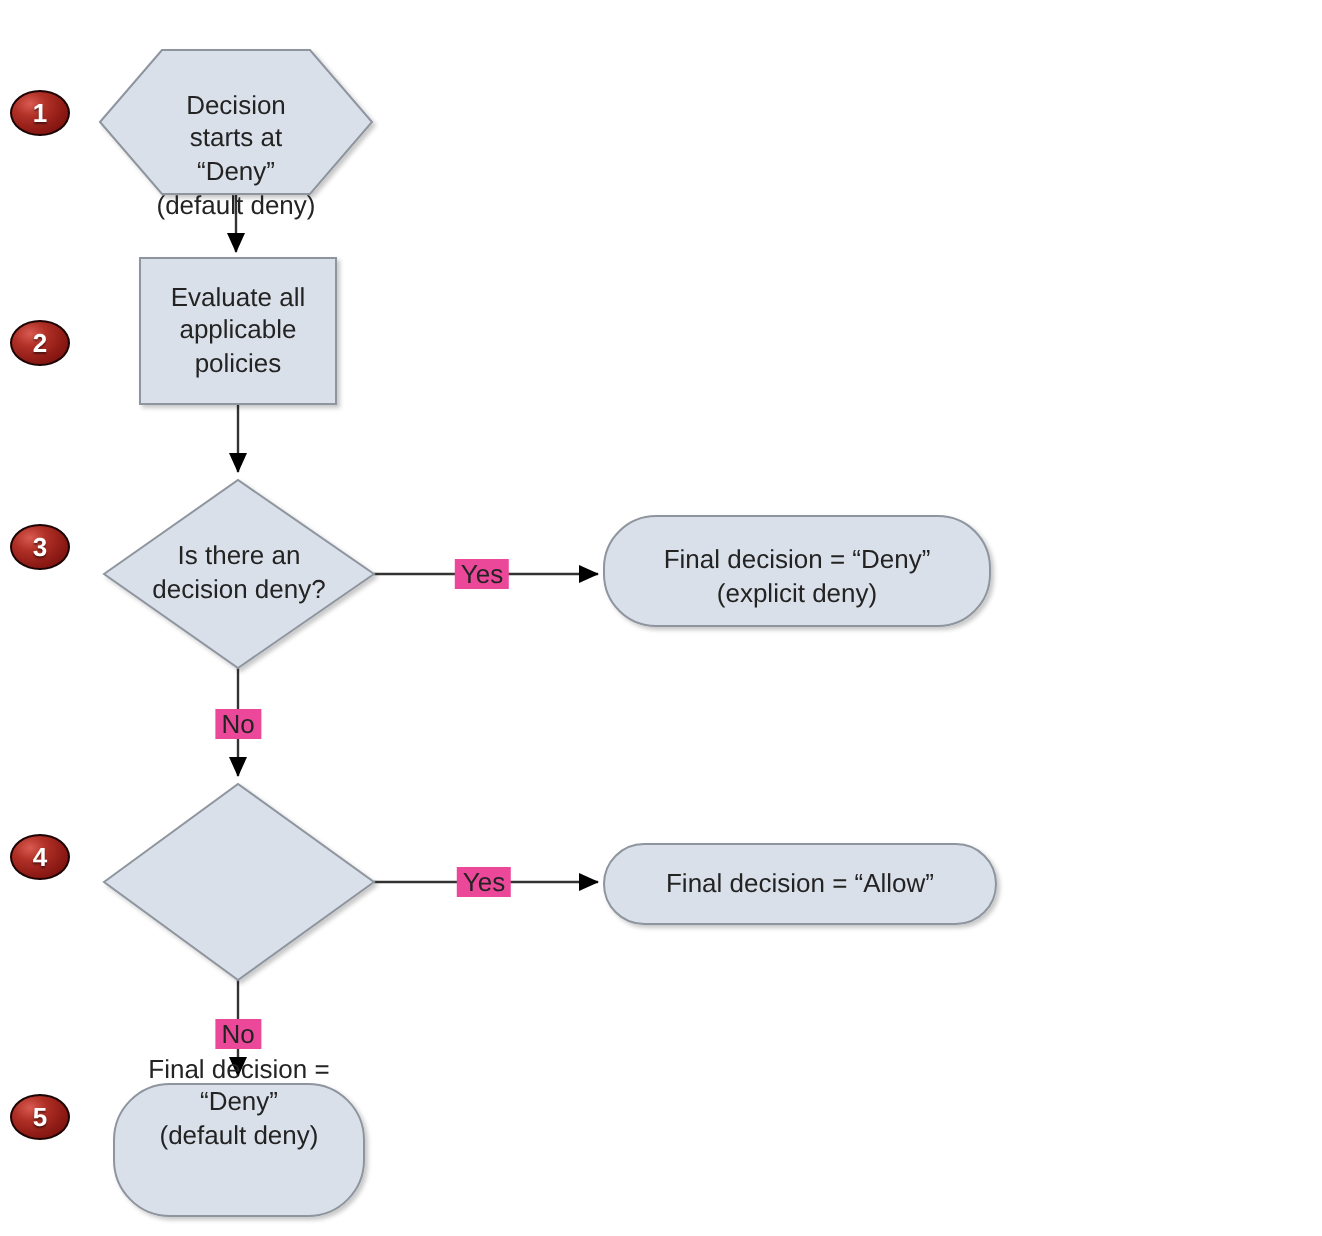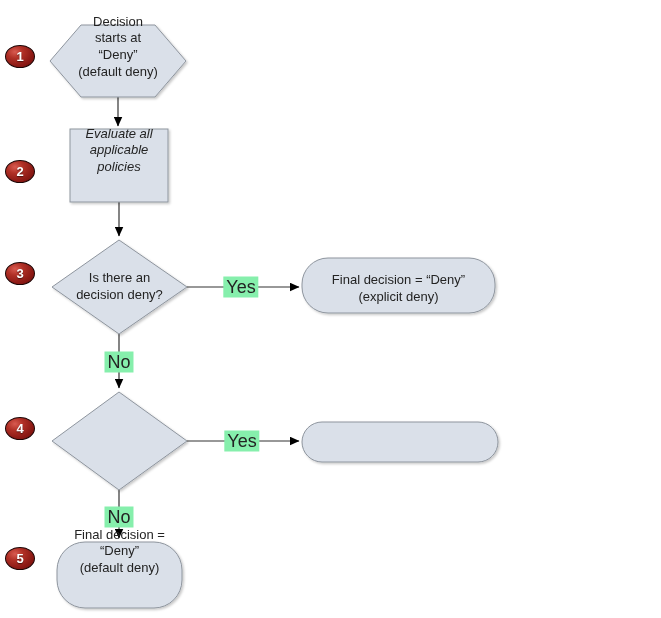--- a/index.html
+++ b/index.html
@@ -30,23 +30,23 @@
     text-align: center;
     white-space: pre-line;
     font-size: 13px;
     line-height: 1.28;
     color: #232323;
     pointer-events: none;
   }
   .edge-label {
     position: absolute;
     transform: translate(-50%, -50%);
-    background: #86efac;
+    background: #ec4899;
     padding: 0 3px;
-    font-size: 18px;
+    font-size: 13px;
     color: #232323;
   }
   .badge {
     position: absolute;
     width: 30px;
     height: 23px;
     border-radius: 50%;
     border: 1px solid #1c0404;
     background: radial-gradient(ellipse at 32% 28%, #d85a50 0%, #b03026 30%, #8d1a15 65%, #6d0d09 100%);
     box-sizing: border-box;
@@ -83,31 +83,32 @@
 
     <polygon points="50,61 81,25 155,25 186,61 155,97 81,97" fill="#dae0e9" stroke="#8e959e" stroke-width="1" filter="url(#ds)"></polygon>
     <rect x="70" y="129" width="98" height="73" fill="#dae0e9" stroke="#8e959e" stroke-width="1" filter="url(#ds)"></rect>
     <polygon points="52,287 119,240 187,287 119,334" fill="#dae0e9" stroke="#8e959e" stroke-width="1" filter="url(#ds)"></polygon>
     <rect x="302" y="258" width="193" height="55" rx="26" ry="26" fill="#dae0e9" stroke="#8e959e" stroke-width="1" filter="url(#ds)"></rect>
     <polygon points="52,441 119,392 187,441 119,490" fill="#dae0e9" stroke="#8e959e" stroke-width="1" filter="url(#ds)"></polygon>
     <rect x="302" y="422" width="196" height="40" rx="20" ry="20" fill="#dae0e9" stroke="#8e959e" stroke-width="1" filter="url(#ds)"></rect>
     <rect x="57" y="542" width="125" height="66" rx="28" ry="28" fill="#dae0e9" stroke="#8e959e" stroke-width="1" filter="url(#ds)"></rect>
   </svg>
 
-  <div class="node-label" style="left:50px; top:11px; width:136px; height:72px;">Decision
+  <div class="node-label" style="left:50px; top:42px; width:136px; height:72px;">Decision
 starts at
 “Deny”
 (default deny)</div>
-  <div class="node-label" style="left:70px; top:114px; width:98px; height:73px;font-style:italic;">Evaluate all
+  <div class="node-label" style="left:70px; top:129px; width:98px; height:73px;">Evaluate all
 applicable
 policies</div>
   <div class="node-label" style="left:52px; top:240px; width:135px; height:94px;">Is there an
 decision deny?</div>
   <div class="node-label" style="left:302px; top:258px; width:193px; height:62px;">Final decision = “Deny”
 (explicit deny)</div>
+  <div class="node-label" style="left:302px; top:422px; width:196px; height:40px;">Final decision = “Allow”</div>
   <div class="node-label" style="left:57px; top:512px; width:125px; height:79px;">Final decision =
 “Deny”
 (default deny)</div>
 
   <div class="edge-label" style="left:241px; top:287px;">Yes</div>
   <div class="edge-label" style="left:119px; top:362px;">No</div>
   <div class="edge-label" style="left:242px; top:441px;">Yes</div>
   <div class="edge-label" style="left:119px; top:517px;">No</div>
 
   <div class="badge" style="left:5px; top:45px;">1</div>

